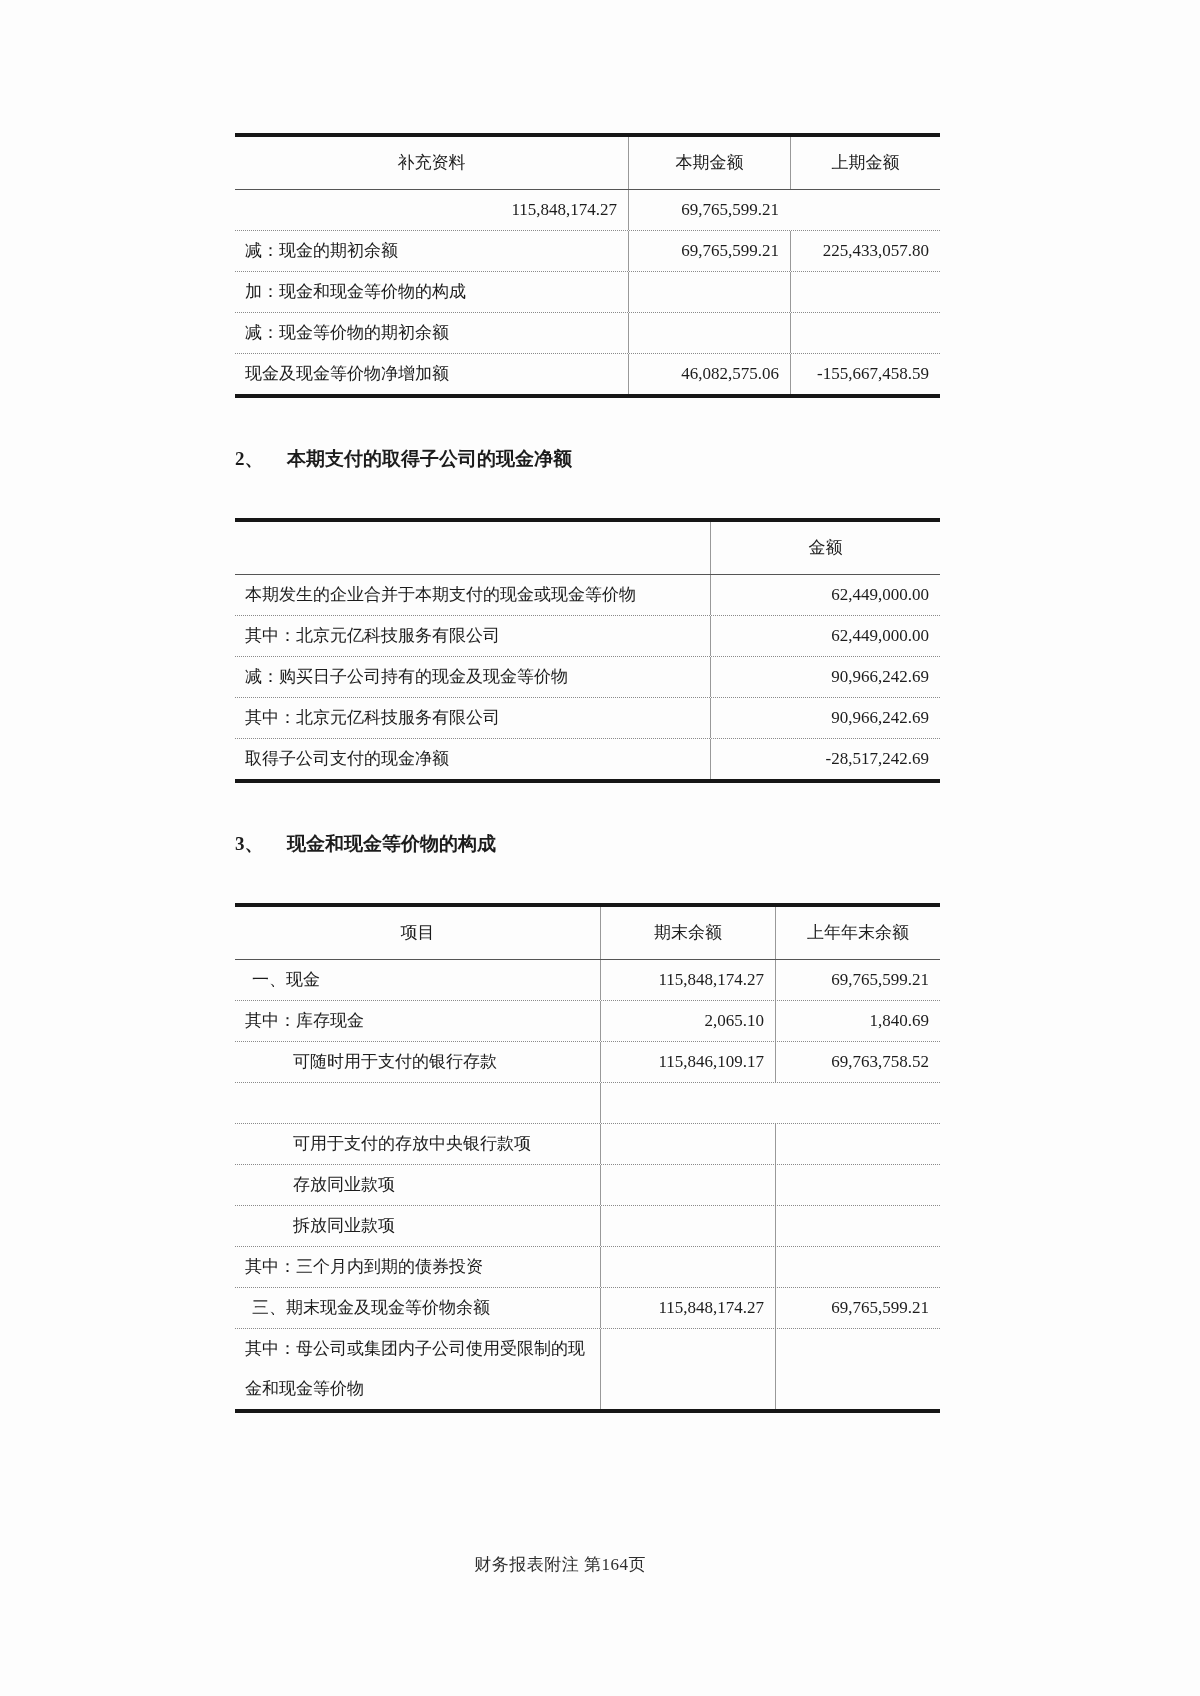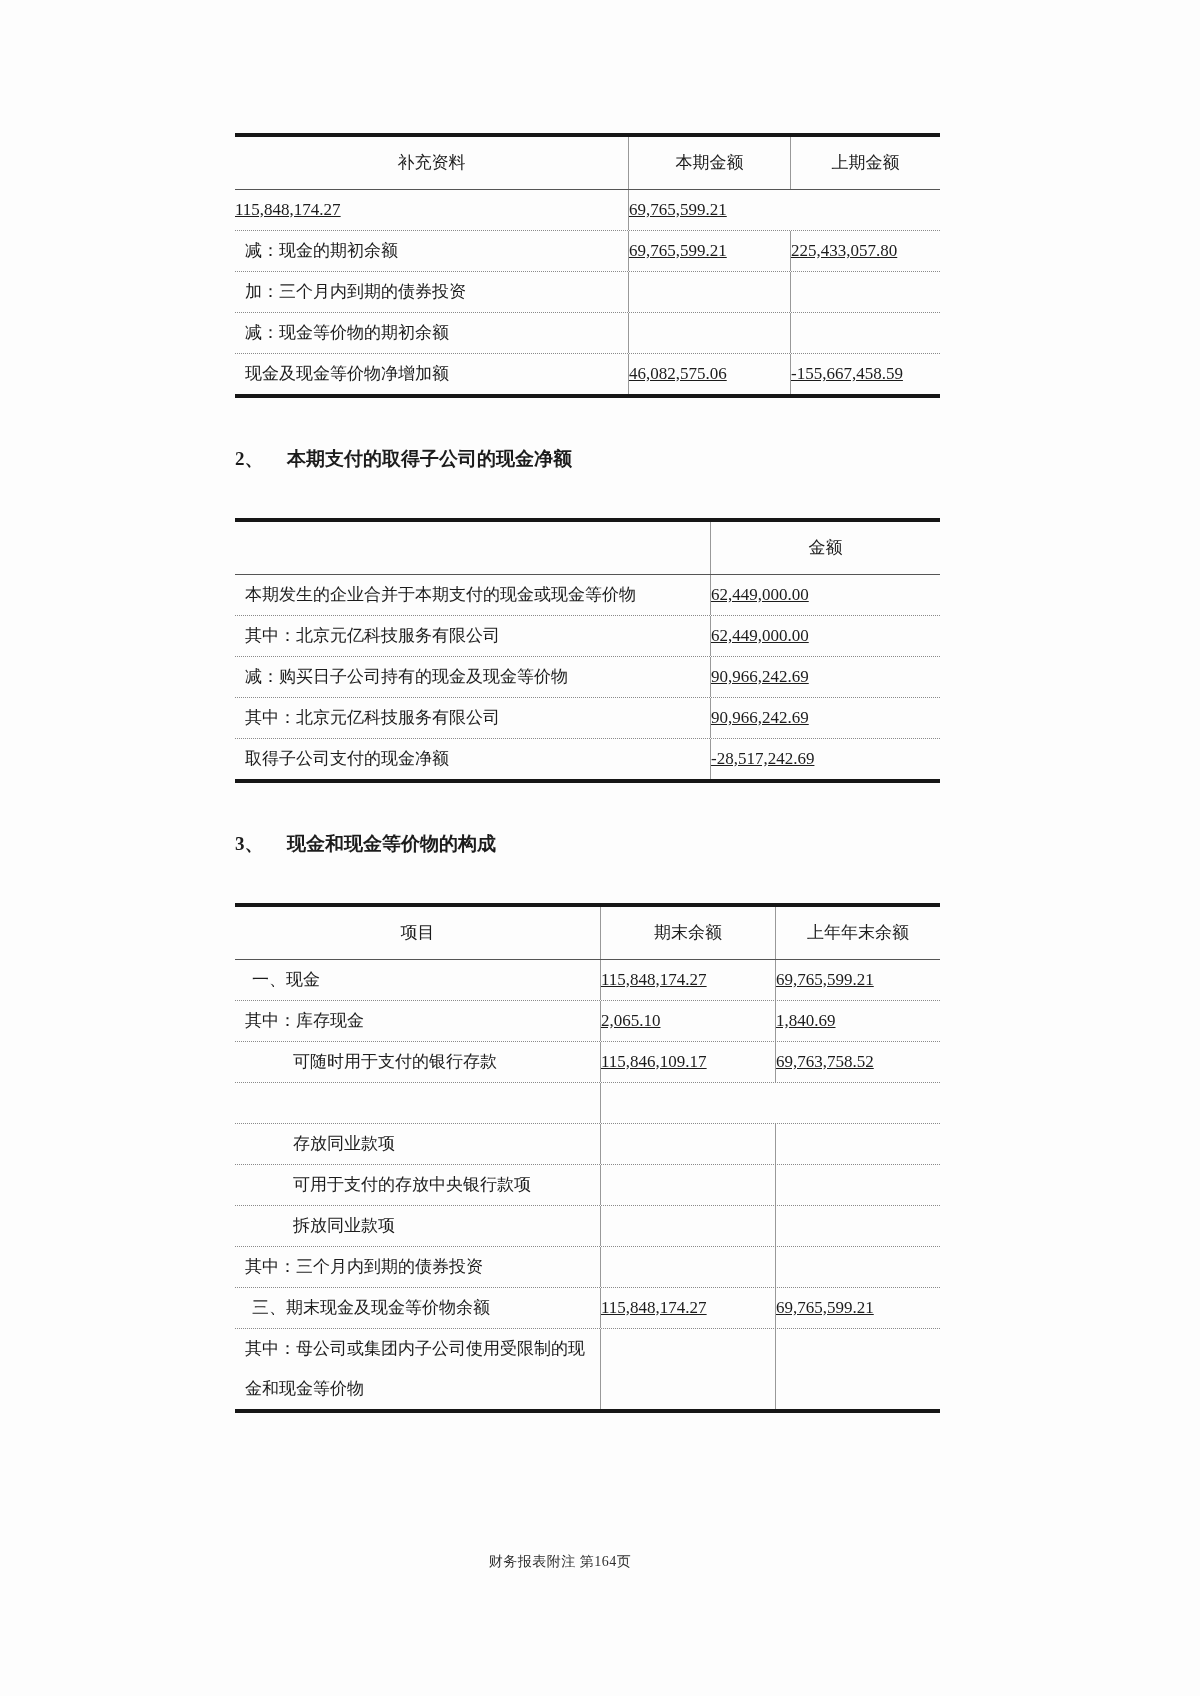--- a/index.html
+++ b/index.html
@@ -45,42 +45,42 @@
     border-left: 1px solid #999;
     overflow: hidden;
   }
   .cell:first-child { border-left: none; }
   .hcell {
     text-align: center;
     line-height: 52px;
     min-height: 52px;
   }
   .cell.label { text-align: left; padding-right: 6px; }
-  .cell.value { padding-right: 11px; text-decoration: underline; }
+  .cell.value { text-align: right; padding-right: 11px; }
   .ind0 { padding-left: 10px; }
   .ind1 { padding-left: 17px; }
   .ind2 { padding-left: 58px; }
   
   .section-heading {
     display: flex;
     align-items: baseline;
     font-weight: bold;
     font-size: 19px;
     margin-top: 48px;
     margin-bottom: 46px;
   }
   .section-heading .num { width: 52px; flex: 0 0 52px; }
   
   .footer {
     position: absolute;
     left: 0;
     top: 1553px;
     width: 1120px;
     text-align: center;
-    font-size: 14px;
+    font-size: 17px;
     color: #2e2e2e;
     letter-spacing: 0.5px;
   }
   #table1 { --cols: 393px 162px 150px; }
   #table2 { --cols: 475px 230px; }
   #table3 { --cols: 365px 175px 165px; }
   #table2 .hcell:first-child { border-left: none; }
 </style>
 </head>
 <body>
@@ -97,21 +97,21 @@
         <div class="row">
           <div class="cell value">115,848,174.27</div>
           <div class="cell value">69,765,599.21</div>
         </div>
         <div class="row">
           <div class="cell label ind0">减：现金的期初余额</div>
           <div class="cell value">69,765,599.21</div>
           <div class="cell value">225,433,057.80</div>
         </div>
         <div class="row">
-          <div class="cell label ind0">加：三个月内到期的债券投资</div>
+          <div class="cell label ind0">加：现金和现金等价物的构成</div>
           <div class="cell value"></div>
           <div class="cell value"></div>
         </div>
         <div class="row">
           <div class="cell label ind0">减：现金等价物的期初余额</div>
           <div class="cell value"></div>
           <div class="cell value"></div>
         </div>
         <div class="row">
           <div class="cell label ind0">现金及现金等价物净增加额</div>
@@ -176,26 +176,26 @@
         <div class="row">
           <div class="cell label ind2">可随时用于支付的银行存款</div>
           <div class="cell value">115,846,109.17</div>
           <div class="cell value">69,763,758.52</div>
         </div>
         <div class="row">
           <div class="cell value"></div>
           <div class="cell value"></div>
         </div>
         <div class="row">
+          <div class="cell label ind2">可用于支付的存放中央银行款项</div>
+          <div class="cell value"></div>
+          <div class="cell value"></div>
+        </div>
+        <div class="row">
           <div class="cell label ind2">存放同业款项</div>
-          <div class="cell value"></div>
-          <div class="cell value"></div>
-        </div>
-        <div class="row">
-          <div class="cell label ind2">可用于支付的存放中央银行款项</div>
           <div class="cell value"></div>
           <div class="cell value"></div>
         </div>
         <div class="row">
           <div class="cell label ind2">拆放同业款项</div>
           <div class="cell value"></div>
           <div class="cell value"></div>
         </div>
         <div class="row">
           <div class="cell label ind0">其中：三个月内到期的债券投资</div>

